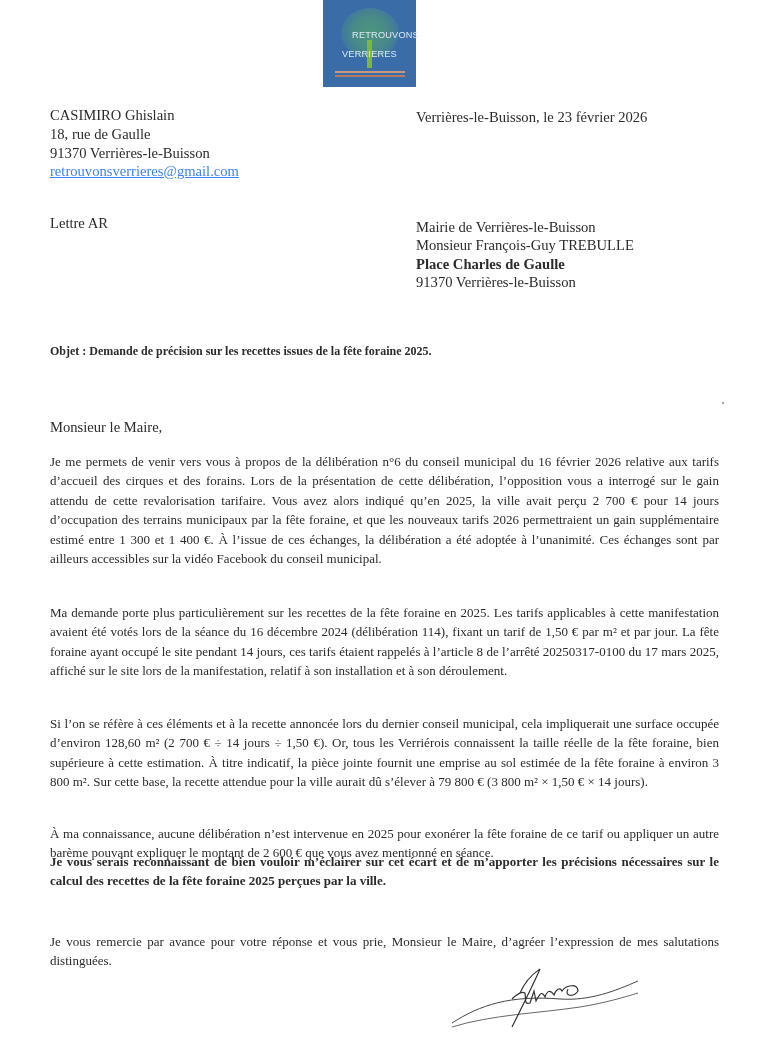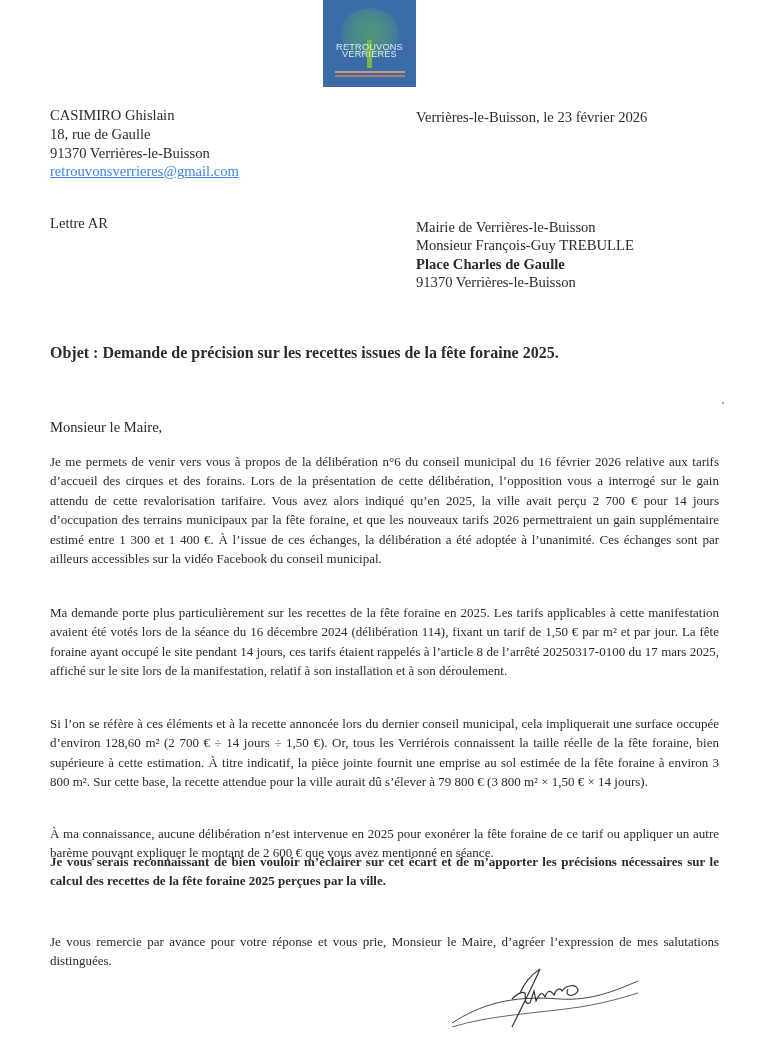--- a/index.html
+++ b/index.html
@@ -18,39 +18,39 @@
     background: radial-gradient(circle at 50% 50%, #4f9a78 0%, #4a8d84 45%, #3f78a0 75%, rgba(58,109,168,0) 100%);
     opacity: 0.9;
   }
   .logo .trunk {
     position: absolute; left: 44px; top: 40px; width: 5px; height: 28px; background: #7cb63a;
   }
   .logo .t1, .logo .t2 {
     position: absolute; left: 0; width: 100%; text-align: center;
     font-family: "Liberation Sans", sans-serif; font-size: 9.2px; color: #dfe9f5; letter-spacing: 0.2px;
   }
-  .logo .t1 { top: 42px; }
+  .logo .t1 { top: 30px; padding-left: 16px; }
   .logo .t2 { top: 49px; }
   .logo .bar1, .logo .bar2 {
     position: absolute; left: 12px; width: 70px; height: 2px;
   }
   .logo .bar1 { top: 71px; background: #c9967e; }
   .logo .bar2 { top: 75px; background: #b77a66; }
 
   .abs { position: absolute; white-space: nowrap; }
   .line { line-height: 19.5px; }
   .email { color: #3b82f6; text-decoration: underline; }
 
   .para {
     position: absolute; left: 50px; width: 669px;
     text-align: justify; line-height: 19.4px; font-size: 13px;
   }
   .subject {
     position: absolute; left: 50px; top: 344px;
-    font-weight: bold; font-size: 16px; white-space: nowrap;
+    font-weight: bold; font-size: 12px; white-space: nowrap;
   }
   .sig { position: absolute; left: 450px; top: 965px; width: 190px; height: 65px; }
   .dot { position: absolute; left: 722px; top: 402px; width: 2px; height: 2px; background: #aaa; }
 </style>
 </head>
 <body>
 
 <div class="logo">
   <div class="tree"></div>
   <div class="trunk"></div>

